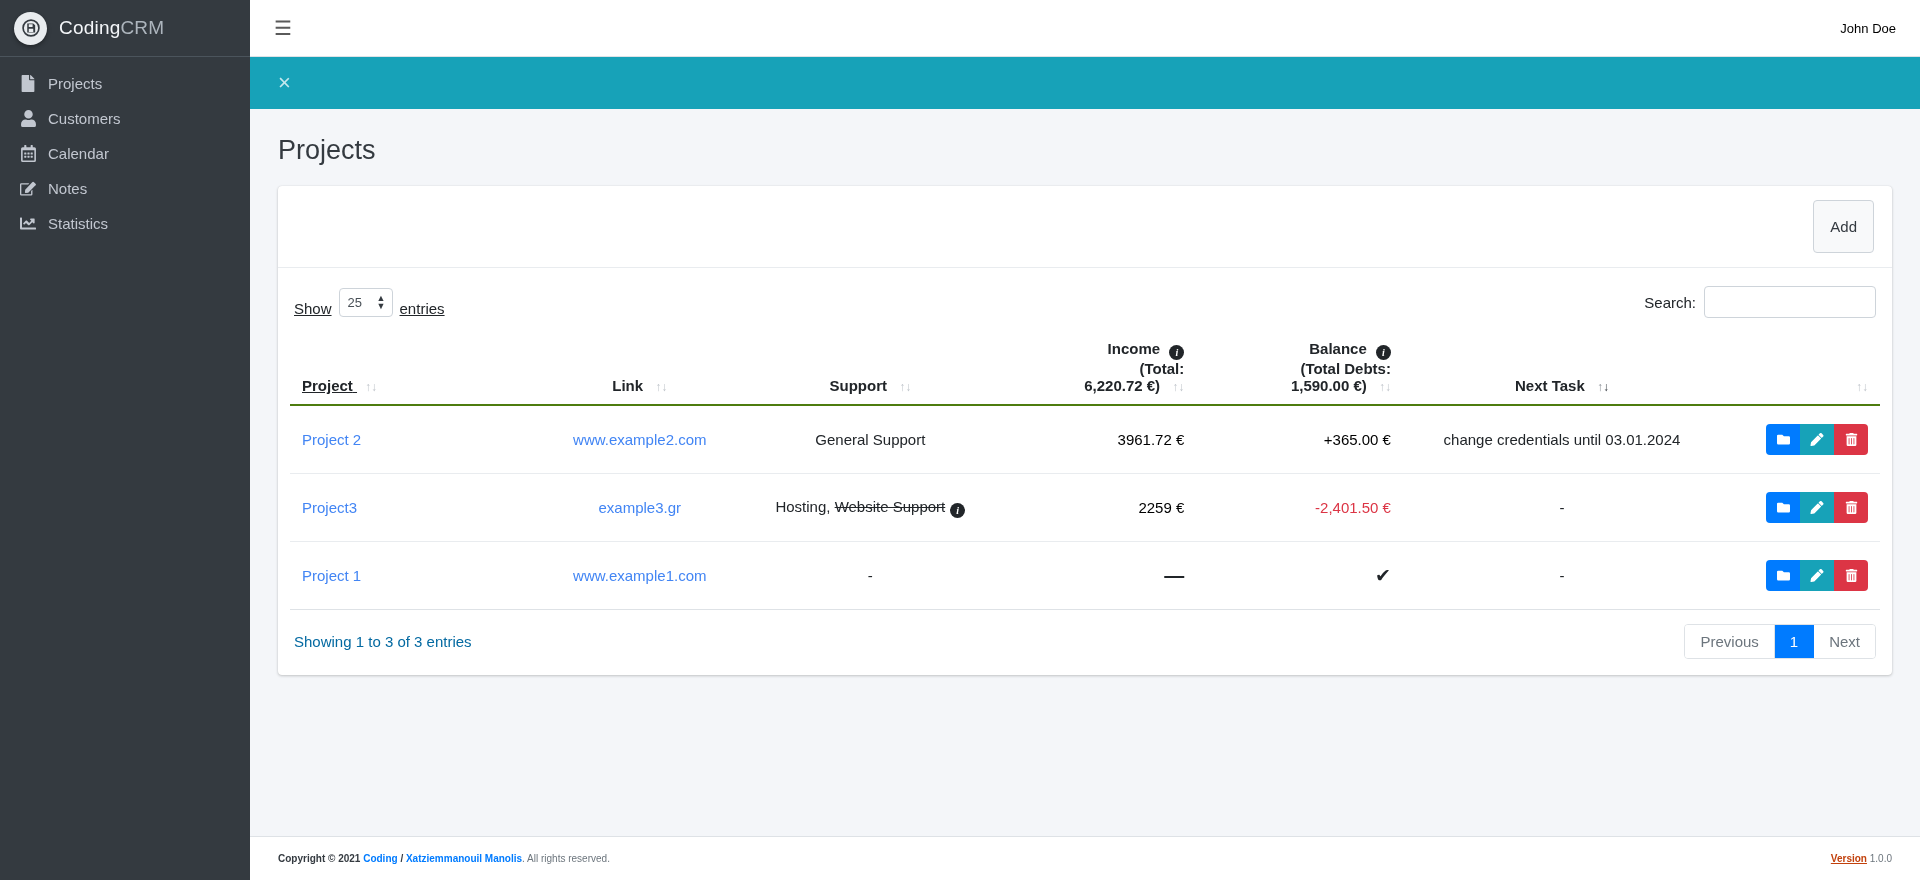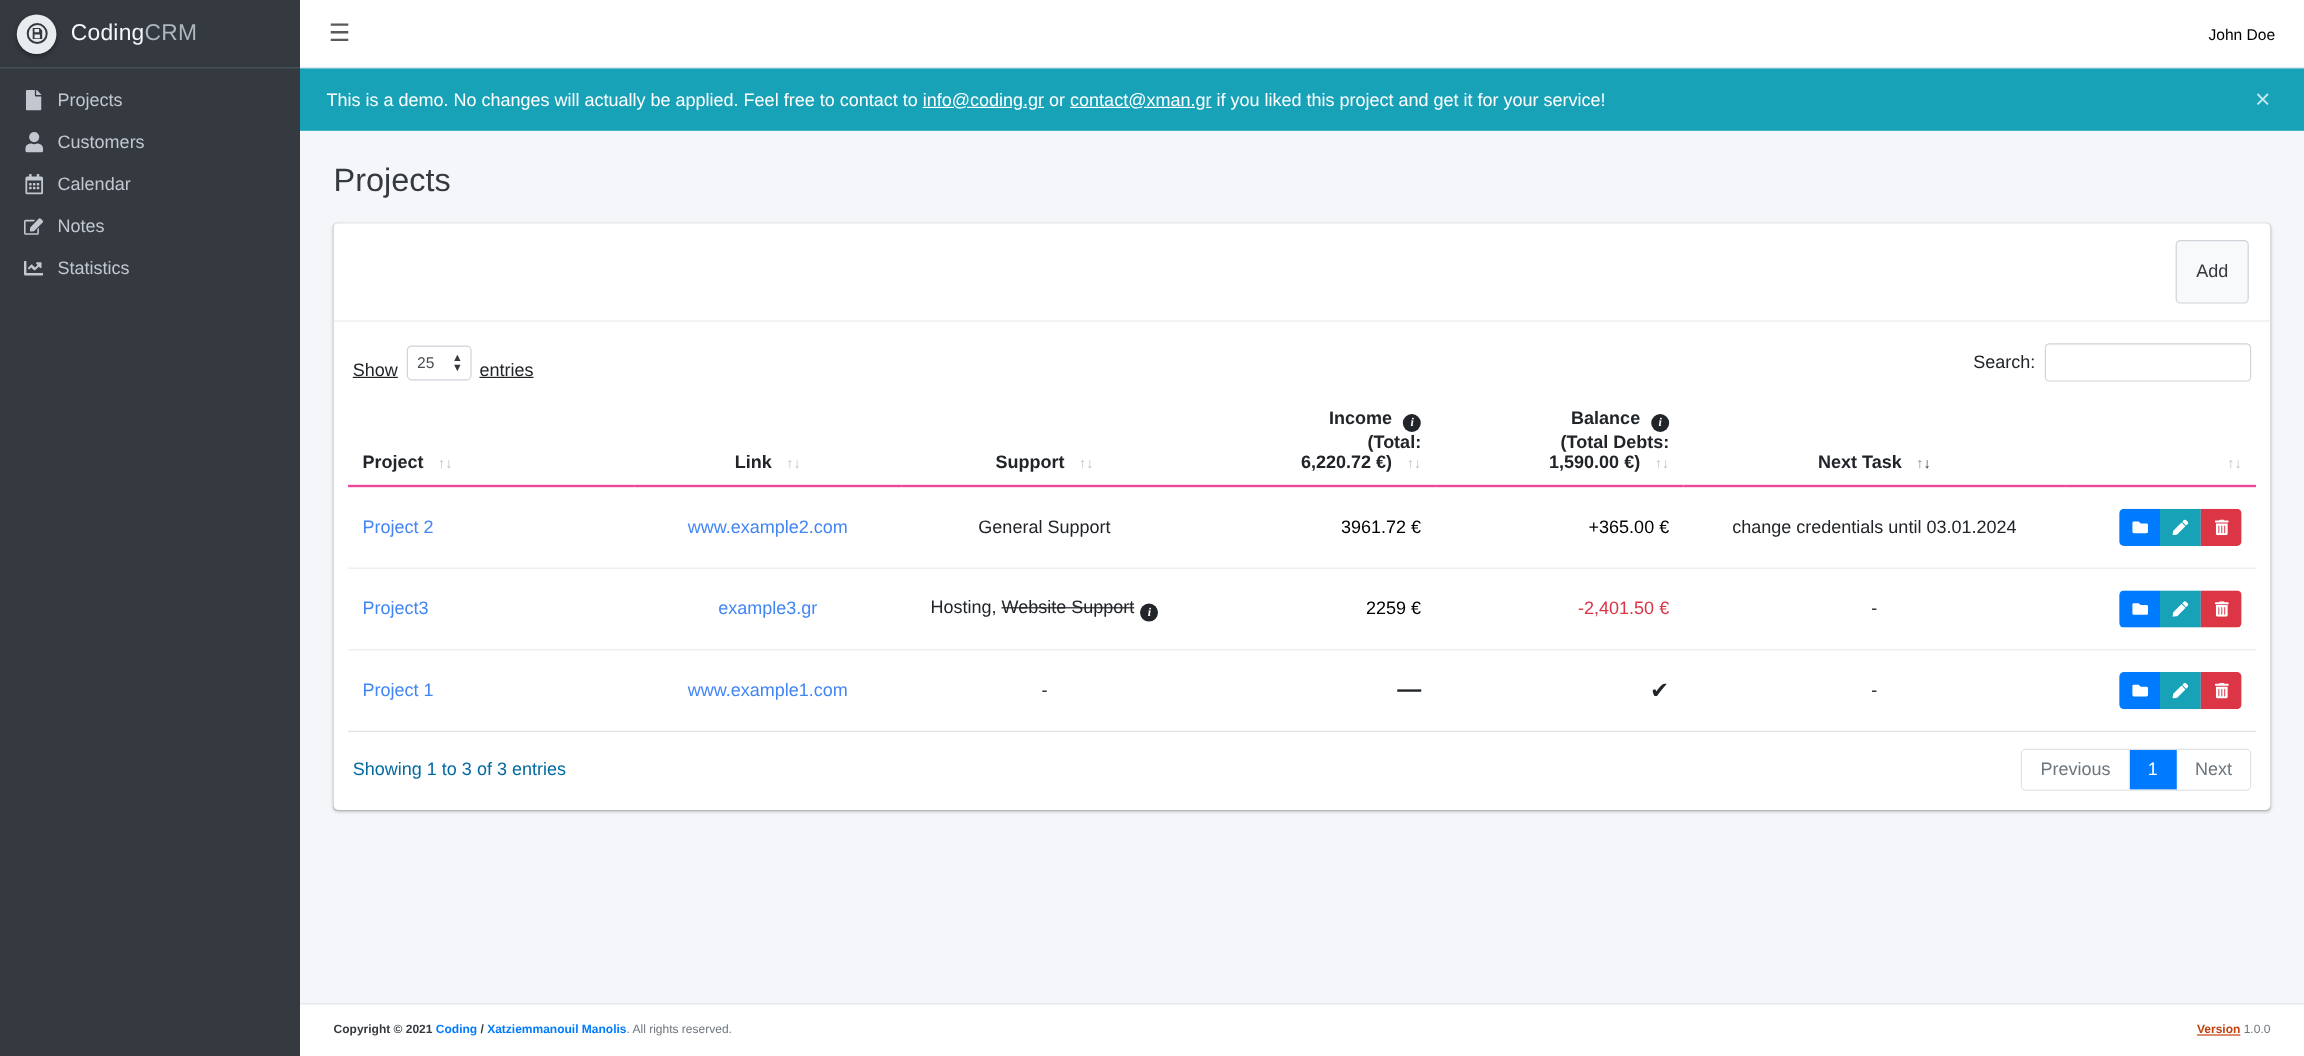--- a/index.html
+++ b/index.html
@@ -88,24 +88,24 @@
   }
   .dt-filter { font-size: 15px; color: #212529; display: flex; align-items: center; gap: 8px; }
   .dt-filter input {
     border: 1px solid #ced4da; border-radius: 4px; padding: 7px 10px;
     width: 172px; font-size: 14px; font-family: inherit; color: #495057; outline: none;
   }
 
   table { width: 100%; border-collapse: collapse; }
   thead th {
     font-size: 15px; color: #212529; font-weight: bold;
-    padding: 10px 12px; border-bottom: 2px solid #ec4899; vertical-align: bottom;
+    padding: 10px 12px; border-bottom: 2px solid #4d7c0f; vertical-align: bottom;
     cursor: pointer; white-space: nowrap;
   }
-  th.c-project { text-align: left; width: 15%; }
+  th.c-project { text-align: left; width: 15%; text-decoration: underline; }
   th.c-link    { text-align: center; width: 14%; }
   th.c-support { text-align: center; width: 15%; }
   th.c-income  { text-align: right; width: 13%; }
   th.c-balance { text-align: right; width: 13%; }
   th.c-task    { text-align: center; width: 20%; }
   th.c-actions { text-align: right; width: 10%; }
 
   .sort-ico { color: #bfc4ca; font-size: 12px; margin-left: 8px; display: inline-block; }
   .sort-ico.active { color: #8b9097; }
   .sort-ico .dn { color: #343a40; }
@@ -220,23 +220,20 @@
   </aside>
 
   <div class="main">
 
     <header class="topbar">
       <span class="hamburger">☰</span>
       <span class="topbar-user">John Doe</span>
     </header>
 
     <div class="demo-banner">
-      <div>
-        <span>This is a demo. No changes will actually be applied. Feel free to contact to </span><a href="#">info@coding.gr</a><span> or </span><a href="#">contact@xman.gr</a><span> if you liked this project and get it for your service!</span>
-      </div>
       <span class="banner-close">×</span>
     </div>
 
     <div class="content">
       <h1 class="page-title">Projects</h1>
 
       <section class="card">
         <div class="card-header">
           <button class="btn-add">Add</button>
         </div>

